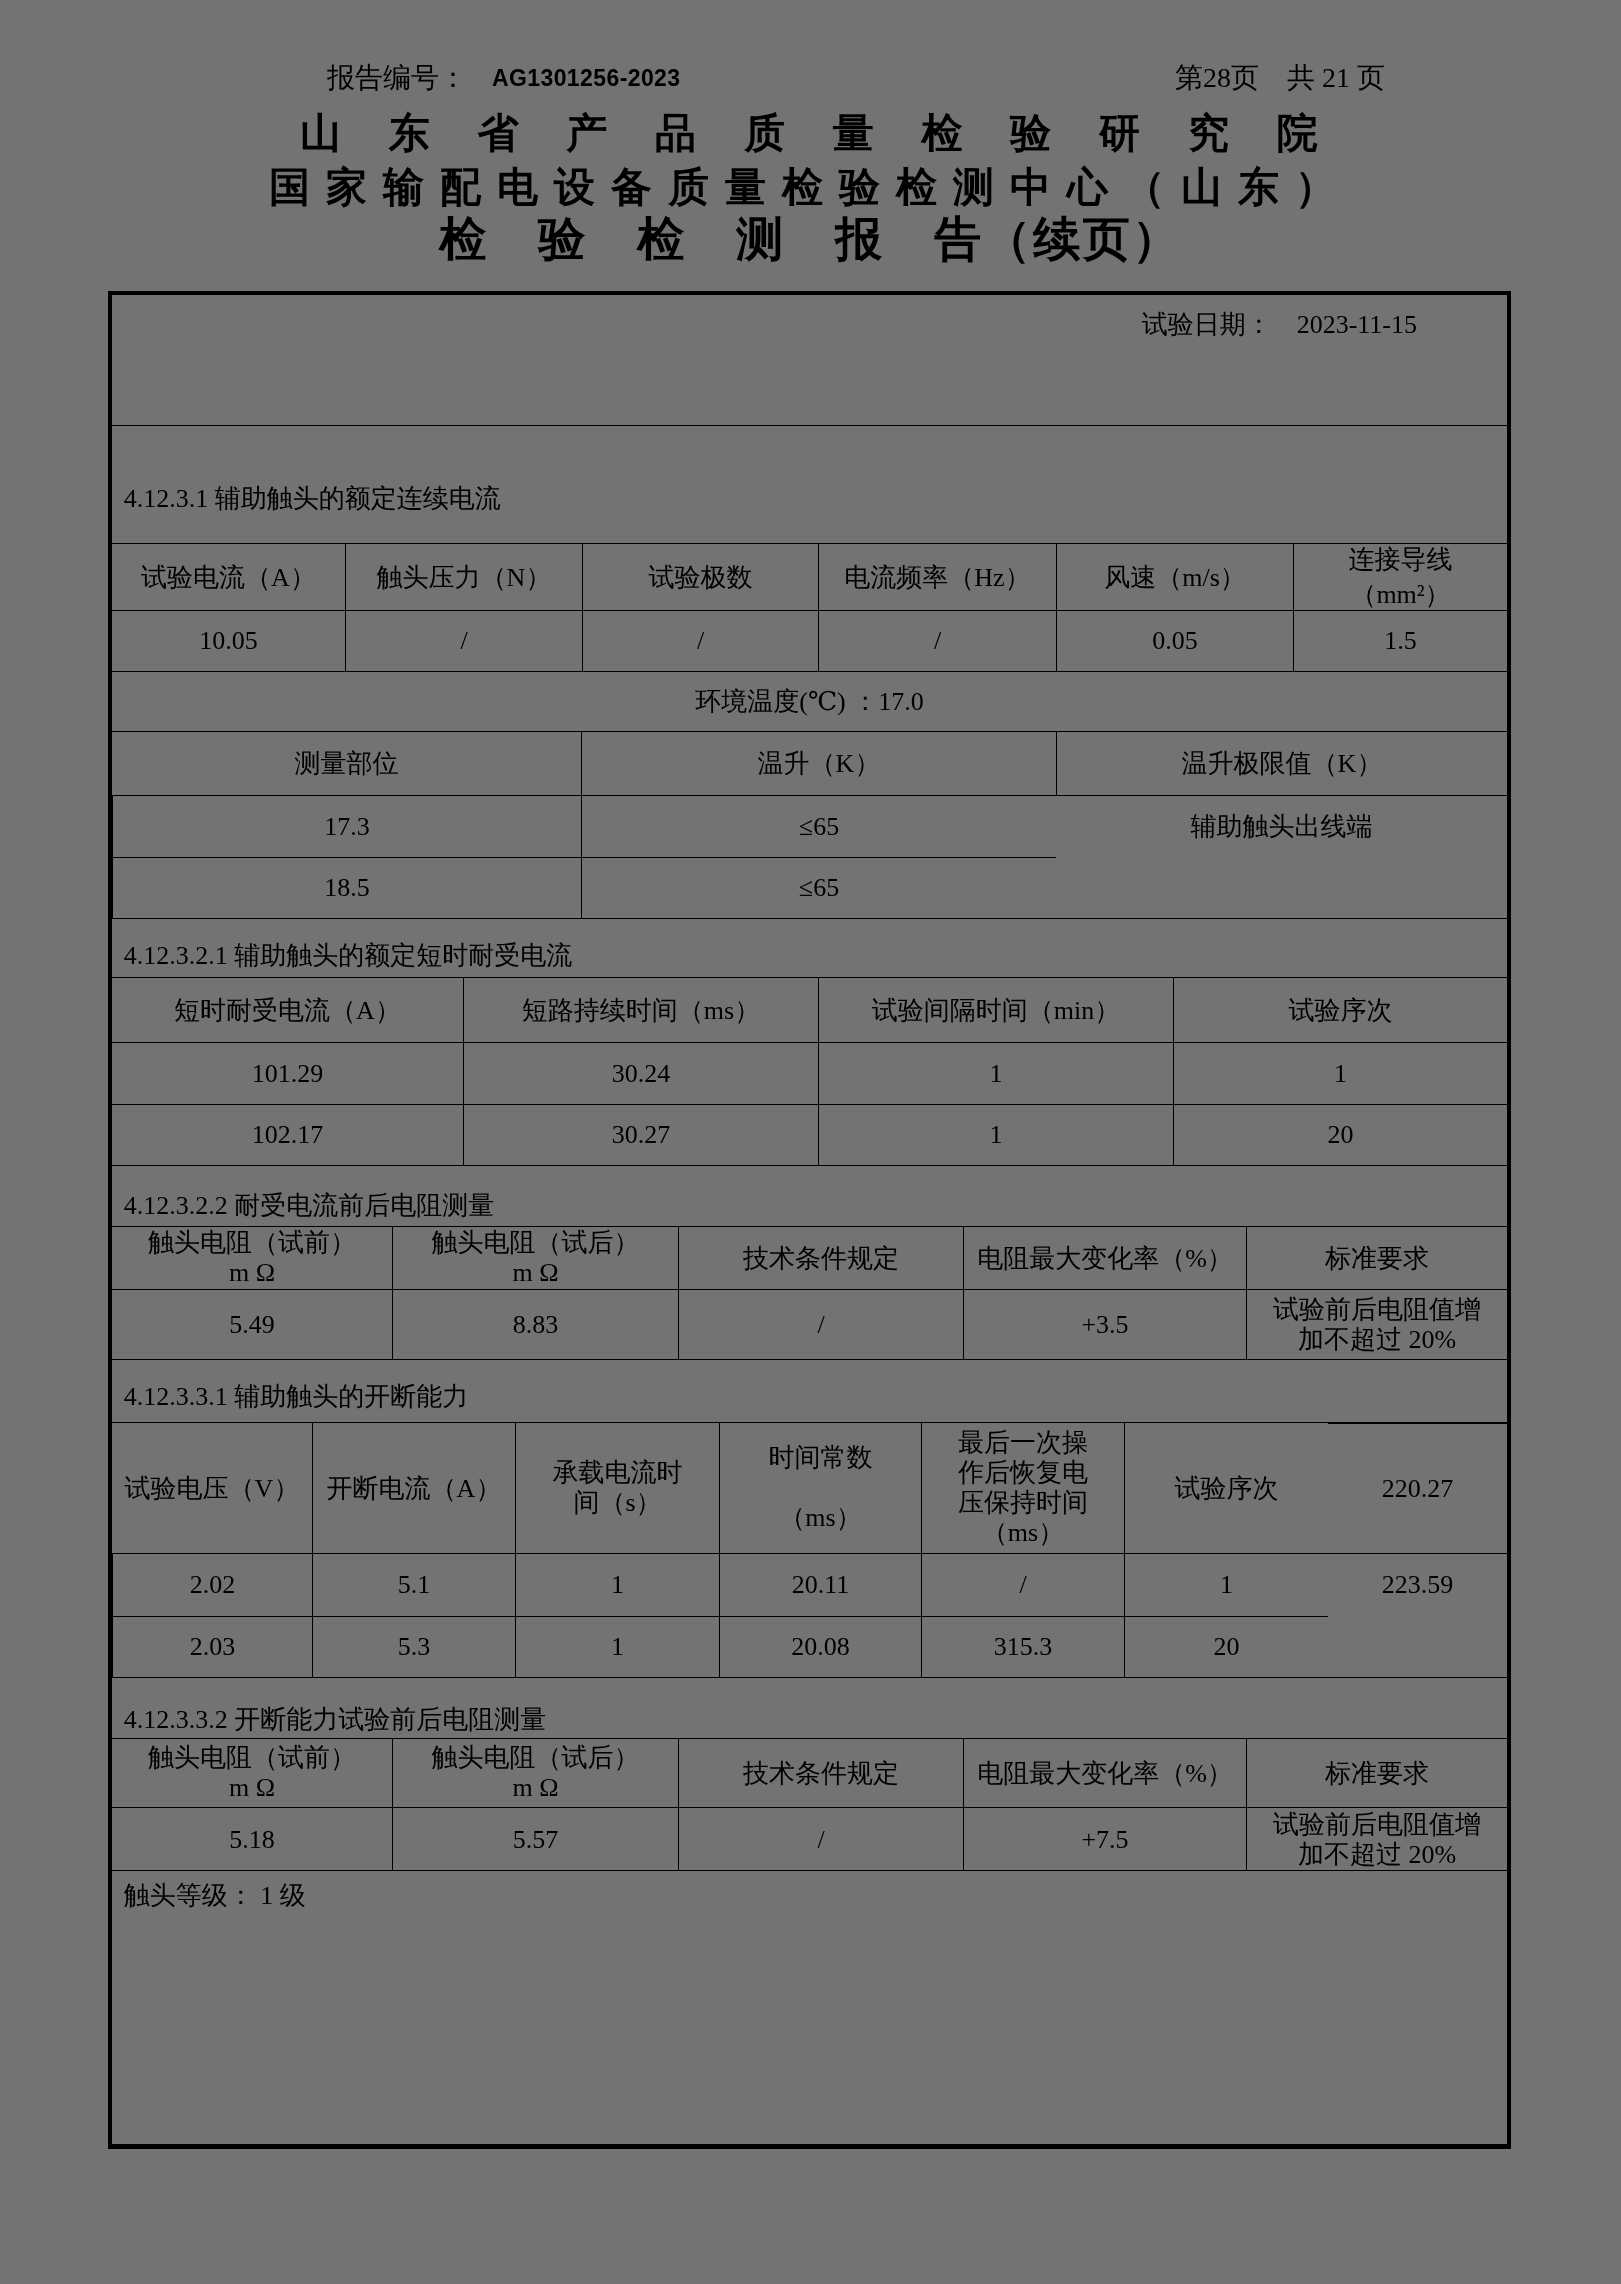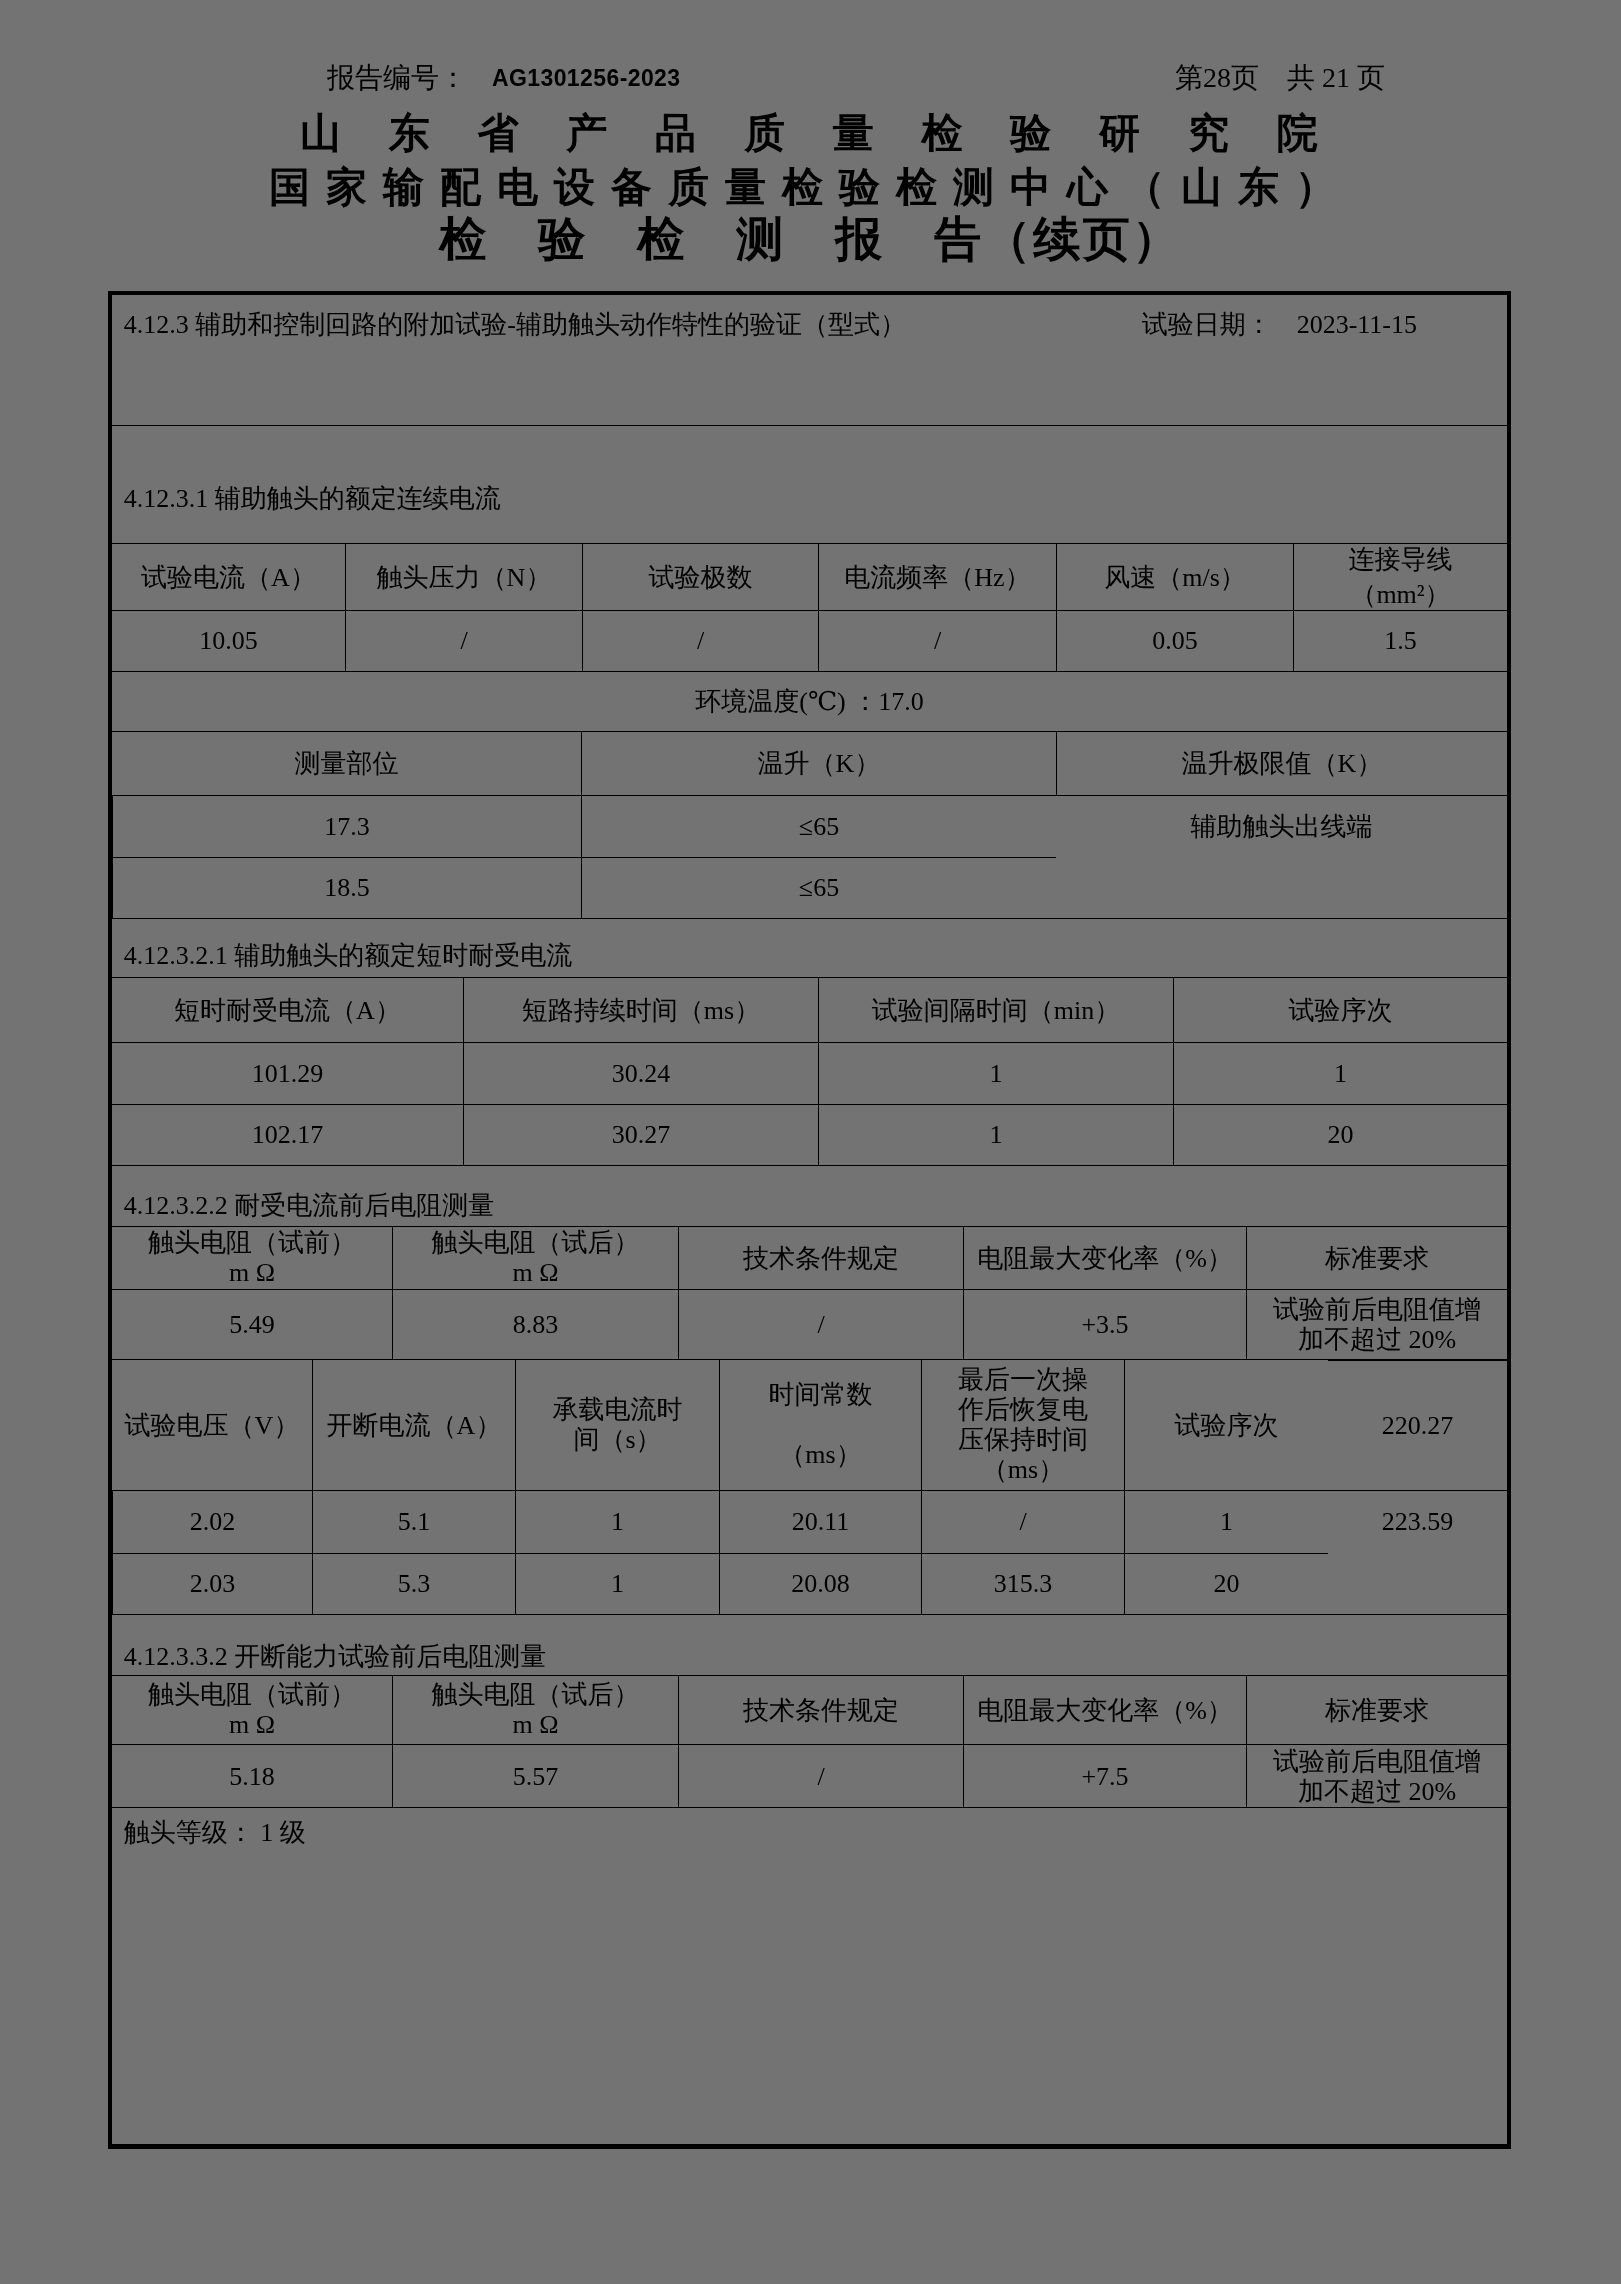--- a/index.html
+++ b/index.html
@@ -83,21 +83,20 @@
 
   <div class="titles">
     <div class="t-line1">山　东　省　产　品　质　量　检　验　研　究　院</div>
     <div class="t-line2">国家输配电设备质量检验检测中心（山东）</div>
     <div class="t-line3">检　验　检　测　报　告（续页）</div>
   </div>
 
   <div class="box">
 
     <div class="blk sec secA">
-      <span class="heading">4.12.3 辅助和控制回路的附加试验-辅助触头动作特性的验证（型式）</span>
       <span class="date-group">
         <span>试验日期：</span><span class="date-value">2023-11-15</span>
       </span>
     </div>
 
     <div class="blk sec secB">
       <span>4.12.3.1 辅助触头的额定连续电流</span>
     </div>
 
     <div class="blk tbl grid-cc">
@@ -166,20 +165,23 @@
       <div class="c">标准要求</div>
 
       <div class="c fc bt">5.49</div>
       <div class="c bt">8.83</div>
       <div class="c bt">/</div>
       <div class="c bt">+3.5</div>
       <div class="c bt pre">试验前后电阻值增
 加不超过 20%</div>
     </div>
 
+    <div class="blk sec secE">
+      <span>4.12.3.3.1 辅助触头的开断能力</span>
+    </div>
 
     <div class="blk tbl grid-bc">
       <div class="c fc">试验电压（V）</div>
       <div class="c">开断电流（A）</div>
       <div class="c pre">承载电流时
 间（s）</div>
       <div class="c pre">时间常数
 
 （ms）</div>
       <div class="c pre">最后一次操

